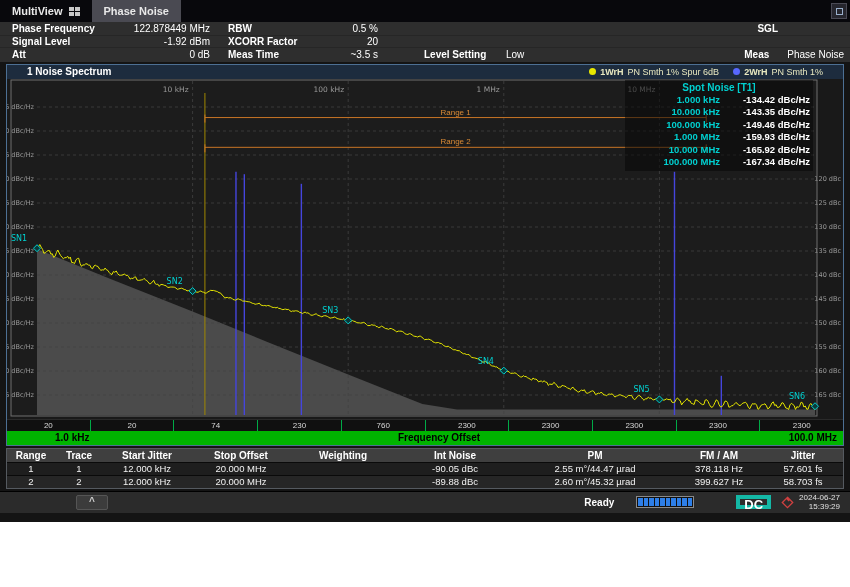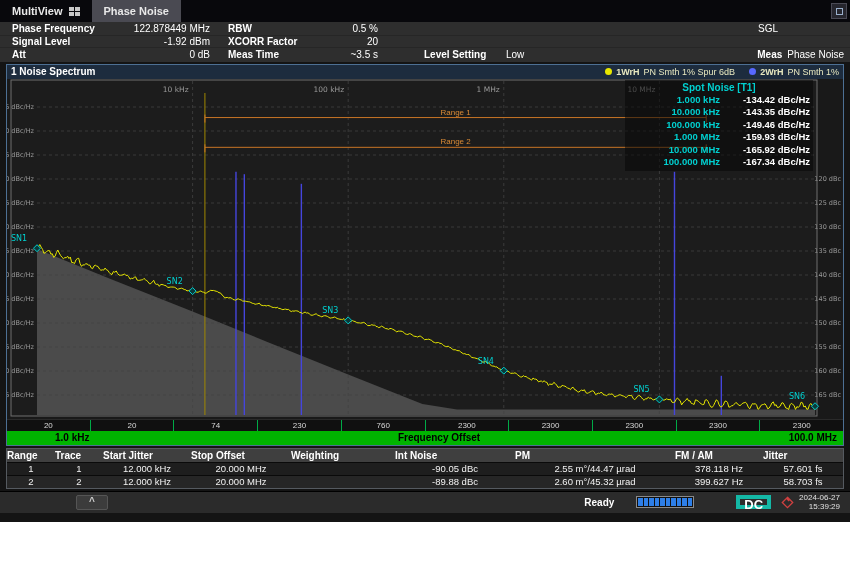--- a/index.html
+++ b/index.html
@@ -30,29 +30,29 @@
   .header { background:#2e2e2e; flex:0 0 auto; padding:1px 0; }
   .hrow { height:12.5px; display:flex; align-items:center; font-size:10px; color:#ffffff; position:relative; padding-left:12px; border-bottom:1px solid #262626; }
   .hrow:last-child { border-bottom:none; }
   .hl { font-weight:bold; }
   .hl.c1 { width:118px; }
   .hv.c1 { width:80px; text-align:right; }
   .hl.c2 { width:92px; margin-left:18px; }
   .hv.c2 { width:58px; text-align:right; }
   .hl.c3 { margin-left:46px; width:82px; }
   .hv.c3 { width:60px; }
-  .sgl { position:absolute; right:72px; font-weight:normal; }
+  .sgl { position:absolute; right:72px; font-weight:bold; }
   .meas-right { position:absolute; right:6px; }
-  .meas-right b { margin-right:5px; }
+  .meas-right b { margin-right:18px; }
 
   
   .window { margin:2px 6px 0 6px; flex:0 0 auto; }
   .window.noise { border:1px solid #4d7094; }
   .window.meas  { border:1px solid #555a60; }
-  .win-title { height:14px; background:#1d2c3e; display:flex; align-items:center; justify-content:space-between; padding:0 4px; }
+  .win-title { height:14px; background:#1d2c3e; display:flex; align-items:center; justify-content:space-between; padding:0 20px; }
   .win-name { color:#ffffff; font-size:10px; font-weight:bold; white-space:nowrap; }
   .legend { display:flex; align-items:center; gap:14px; }
   .leg-item { display:flex; align-items:center; gap:4px; font-size:9px; color:#e9e9c0; white-space:nowrap; }
   .leg-item b { font-weight:bold; }
   .dot { width:7px; height:7px; border-radius:50%; display:inline-block; }
 
   .chart-wrap { position:relative; background:#191919; }
   #chart-svg { display:block; width:100%; height:340px; }
 
   .spot-noise { position:absolute; top:1px; right:30px; width:188px; background:rgba(8,8,8,0.55); padding:1px 3px 2px 3px; }
@@ -63,21 +63,21 @@
 
   .segments { height:12px; background:#101010; display:flex; border-top:1px solid #2a2a2a; }
   .seg-cell { flex:1; border-left:1px solid #00aa46; color:#d8d8d8; font-size:8px; text-align:center; line-height:11px; }
   .seg-cell:first-child { border-left:none; }
 
   .xaxis-bar { height:14px; background:#00b400; display:flex; align-items:center; justify-content:space-between; padding:0 6px; color:#000; font-size:10px; font-weight:bold; }
 
   
   .meas-grid { display:grid; grid-template-columns:48px 48px 88px 100px 104px 120px 160px 88px 1fr; }
   .meas-grid.head { background:#3f3f3f; border-bottom:1px solid #0a0a0a; }
-  .meas-grid.head .cell { color:#ffffff; font-weight:bold; font-size:10px; height:13px; line-height:13px; text-align:left; }
+  .meas-grid.head .cell { color:#ffffff; font-weight:bold; font-size:10px; height:13px; line-height:13px; text-align:center; }
   .meas-grid.row .cell { color:#f2f2f2; font-size:9.5px; height:12px; line-height:12px; text-align:center; white-space:nowrap; overflow:hidden; }
   .meas-grid.row.r0 { background:#1e1e1e; border-bottom:1px solid #0a0a0a; }
   .meas-grid.row.r1 { background:#262626; }
 
   
   .statusbar { height:22px; margin-top:2px; background:#2b2b2b; border-top:1px solid #000; display:flex; align-items:center; flex:0 0 auto; position:relative; }
   .kbd-btn { margin-left:76px; width:32px; height:15px; background:#3c3c3c; border:1px solid #555; border-radius:2px; display:flex; align-items:center; justify-content:center; }
   .chev { color:#cccccc; font-size:10px; font-weight:bold; line-height:8px; }
   .sb-right { margin-left:auto; display:flex; align-items:center; padding-right:10px; }
   .ready { color:#ffffff; font-size:10px; font-weight:bold; margin-right:22px; }

